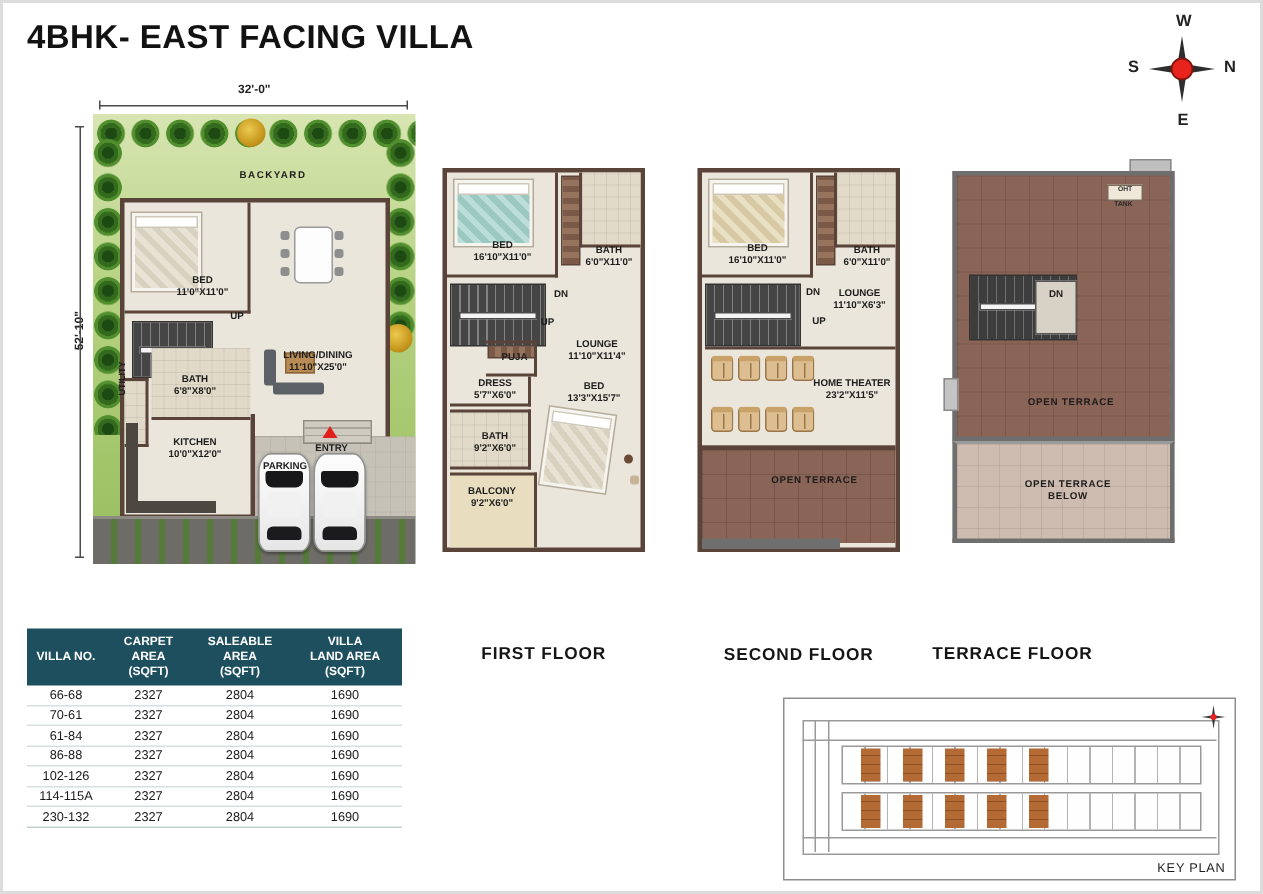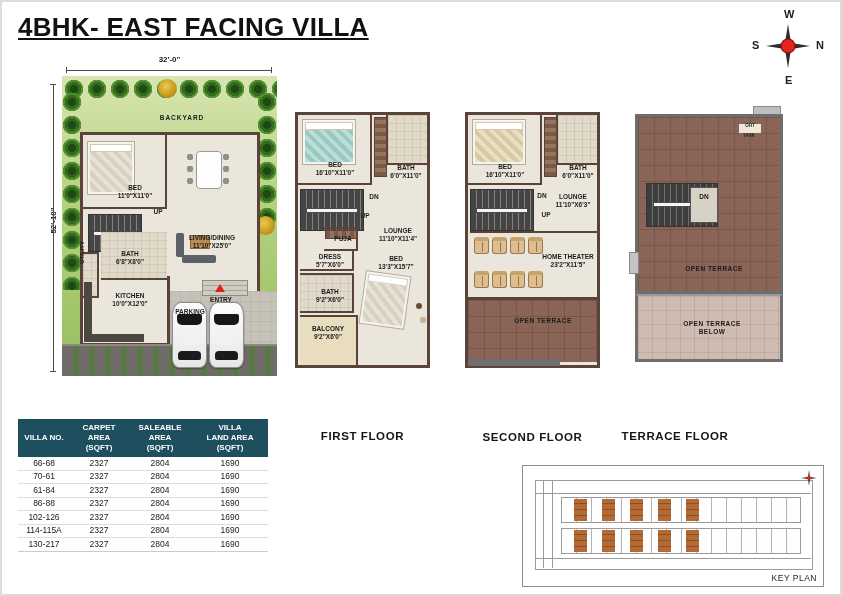--- a/index.html
+++ b/index.html
@@ -1,20 +1,20 @@
 <!DOCTYPE html>
 <html><head>
 <meta charset="utf-8">
 <style>
   html,body{margin:0;padding:0;background:#888;}
   #page{position:relative;width:842px;height:596px;background:#fff;overflow:hidden;
         font-family:"Liberation Sans",sans-serif;box-shadow:inset 0 0 0 2px #dcdcdc;}
   .abs{position:absolute;}
   
-  .title{font-size:26px;font-weight:bold;color:#121212;letter-spacing:.3px;text-decoration:underline;}
+  .title{font-size:22px;font-weight:bold;color:#121212;letter-spacing:.3px;}
   .floor-label{font-size:11.5px;font-weight:bold;color:#151515;letter-spacing:.6px;text-align:center;margin-top:32px;}
   .rlabel{position:absolute;transform:translate(-50%,-50%);text-align:center;font-size:6.5px;
           font-weight:bold;color:#1c1c1c;line-height:1.3;white-space:nowrap;z-index:6;}
   .rlabel span{display:block;}
   .vlabel{writing-mode:vertical-rl;transform:rotate(180deg) translate(50%,50%);transform-origin:0 0;}
   .dimtext{font-size:8px;font-weight:bold;color:#222;}
   .tiny{font-size:4.5px;font-weight:bold;color:#2a2a2a;line-height:1.1;text-align:center;}
   
   .floorbg{background:#ebe6db;border:3px solid #5a443a;box-sizing:border-box;}
   .room{position:absolute;box-sizing:border-box;}
@@ -372,21 +372,21 @@
             <td>2804</td>
             <td>1690</td>
           </tr>
         <tr>
             <td>114-115A</td>
             <td>2327</td>
             <td>2804</td>
             <td>1690</td>
           </tr>
         <tr>
-            <td>130-217</td>
+            <td>230-132</td>
             <td>2327</td>
             <td>2804</td>
             <td>1690</td>
           </tr>
       </tbody>
     </table>
   </div>
 
   <div id="keyplan" class="abs" style="left:522px;top:465px;width:300px;height:120px;">
     <div class="abs" style="left:12px;top:14px;width:276px;height:88px;border:1px solid #9a9a9a;"></div>

